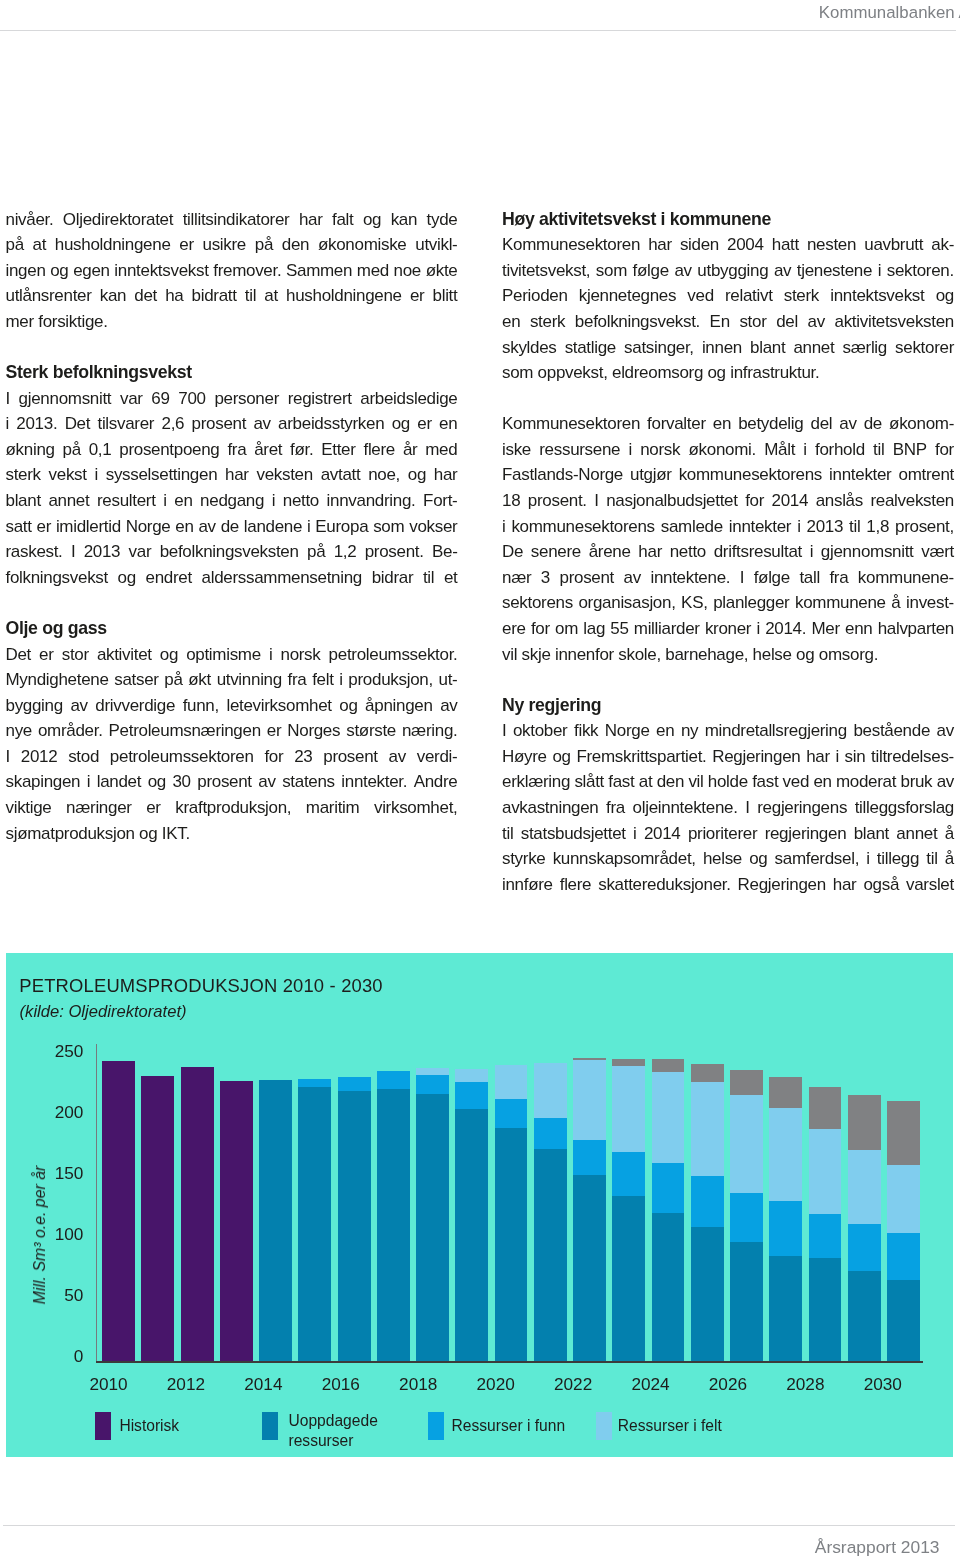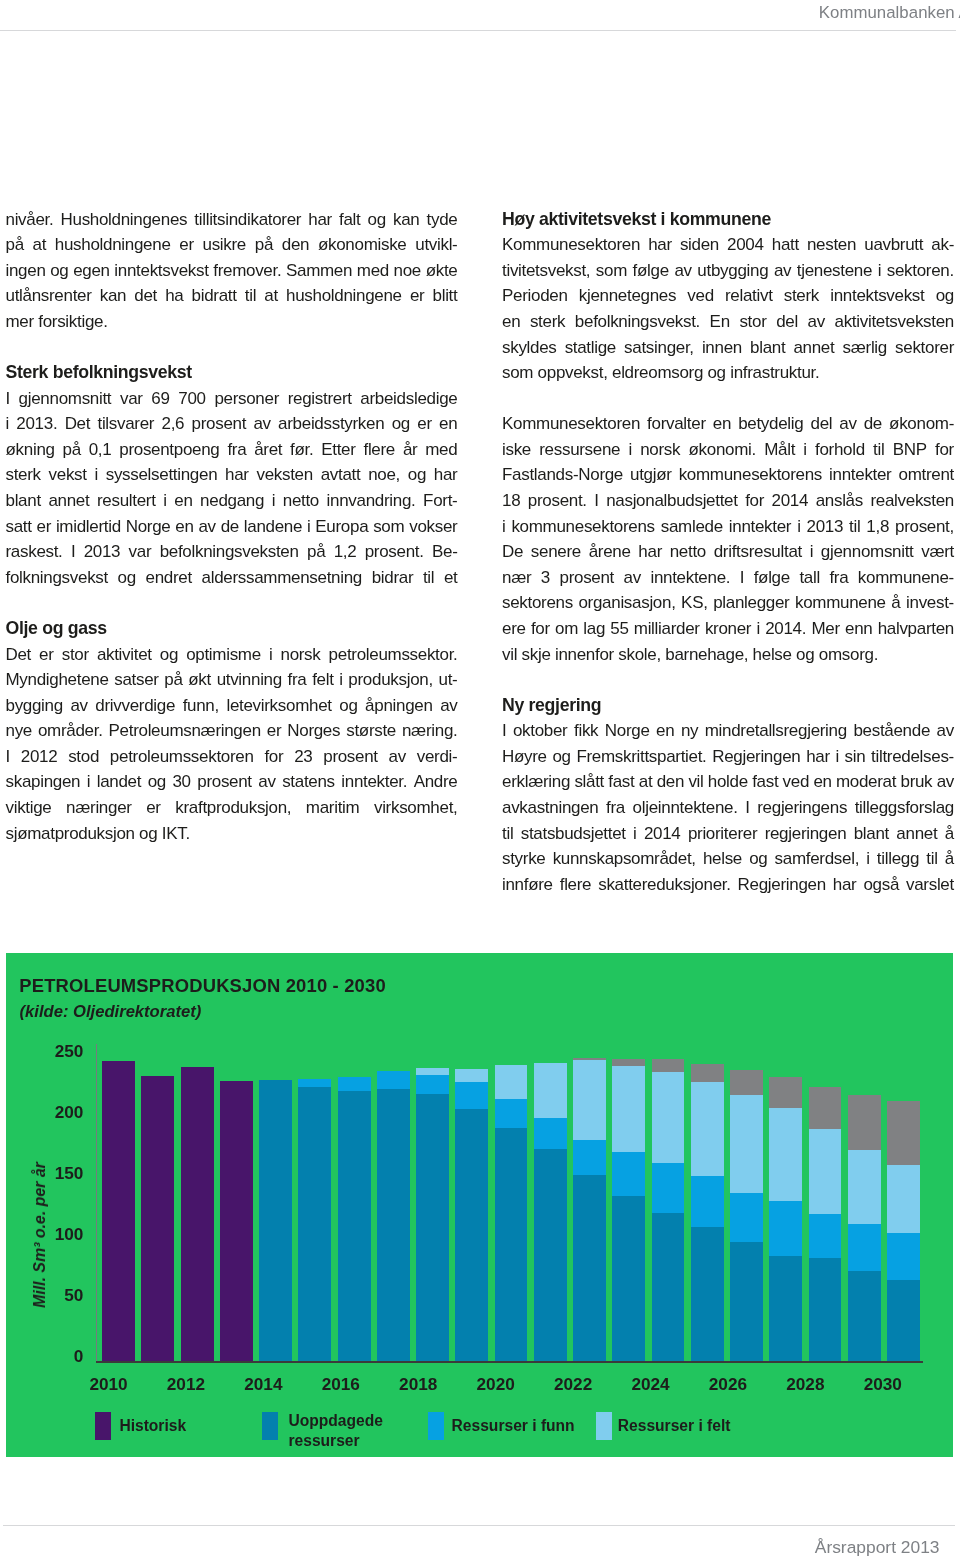--- a/index.html
+++ b/index.html
@@ -54,21 +54,21 @@
 <body>
 
 <div class="page">
 
   <div class="hdr-title">Kommunalbanken AS</div>
   <div class="hdr-rule" style="background: rgb(215, 216, 218);"></div>
 
 <div class="col left">
 <div class="ln j">
         <i>nivåer.</i>
-        <i>Husholdningenes</i>
+        <i>Oljedirektoratet</i>
         <i>tillitsindikatorer</i>
         <i>har</i>
         <i>falt</i>
         <i>og</i>
         <i>kan</i>
         <i>tyde</i>
       </div>
 <div class="ln j">
         <i>på</i>
         <i>at</i>
@@ -501,21 +501,21 @@
         <i>innføre</i>
         <i>flere</i>
         <i>skattereduksjoner.</i>
         <i>Regjeringen</i>
         <i>har</i>
         <i>også</i>
         <i>varslet</i>
       </div>
 </div>
 
-  <div class="chart" style="background: #22c55e; font-weight: bold;">
+  <div class="chart" style="background: #5eead4;">
     <div class="chart-title">PETROLEUMSPRODUKSJON 2010 - 2030</div>
     <div class="chart-sub">(kilde: Oljedirektoratet)</div>
     <div class="ylabel-wrap" style="left:33.5px;top:282px;">
       <div class="ylabel">Mill. Sm³ o.e. per år</div>
     </div>
 <div class="axis-y" style="left: 89.9px; top: 90.5px; height: 317.8px; background: rgb(118, 123, 126);"></div>
 <div class="axis-x" style="left: 89.9px; top: 408.3px; width: 827.6px; background: rgb(59, 59, 59);"></div>
 <div class="ytick" style="left:27.4px;top:395.3px;width:50px;">0</div>
 <div class="ytick" style="left:27.4px;top:334.3px;width:50px;">50</div>
 <div class="ytick" style="left:27.4px;top:273.3px;width:50px;">100</div>

